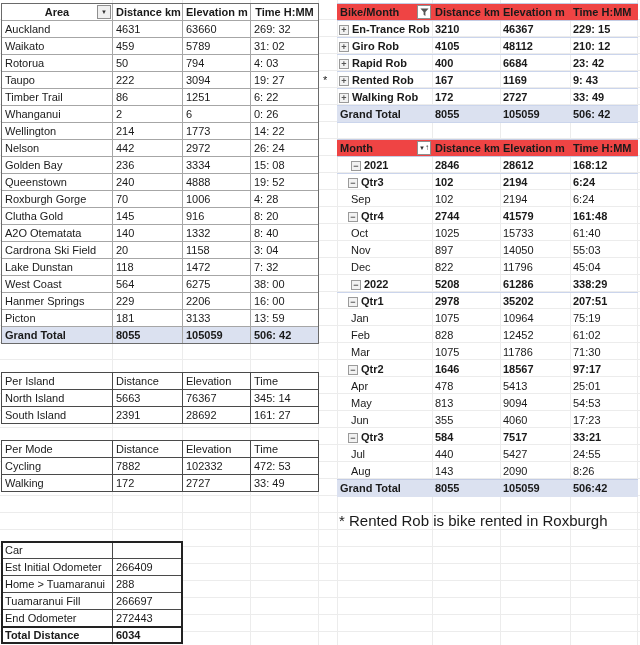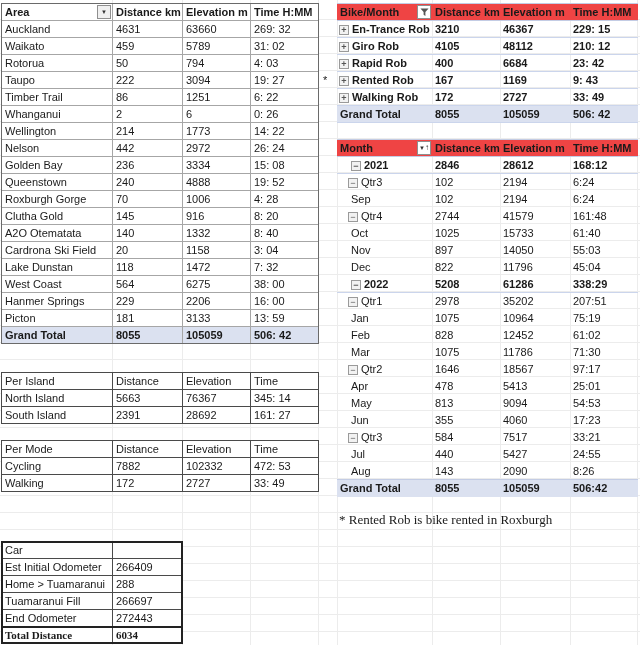--- a/index.html
+++ b/index.html
@@ -17,32 +17,32 @@
   }
   .vl { position:absolute; top:0; bottom:0; width:1px; background:#ECECEC; }
 
   table.tbl { position:absolute; border-collapse:collapse; table-layout:fixed; font-size:11px; }
   .tbl td, .tbl th { height:17px; padding:0 3px; white-space:nowrap; overflow:hidden; font-weight:normal; text-align:left; vertical-align:middle; }
   .num { text-align:right; }
 
   
   .area { left:1px; top:3px; width:317px; outline:1px solid #6A6A6A; outline-offset:-1px; }
   .area td, .area th { border:1px solid #A6A6A6; background:#fff; }
-  .area thead th { font-weight:bold; }
+  .area thead th { font-weight:bold;text-align:center; }
   .area tr.total td { font-weight:bold; background:#DBE1F0; }
 
   
   .pivot thead th { background:#ef4444; font-weight:bold; border-top:1px solid #C3CCE4; border-bottom:1px solid #C3CCE4; }
   .pivot tr.total td { background:#DBE1F0; font-weight:bold; border-top:1px solid #C3CCE4; }
   .bike { left:337px; top:3px; width:301px; }
   .bike tbody td { border-bottom:1px solid #CBD5EC; font-weight:bold; }
   .month { left:337px; top:139px; width:301px; }
   .month td.lbl { padding-left:14px; }
   .month tr.year td { font-weight:bold; border-bottom:1px solid #CBD5EC; }
-  .month tr.qtr td { font-weight:normal;margin-top:12px; }
+  .month tr.qtr td { font-weight:bold;margin-top:12px; }
   .month tr.qtr td.lbl { padding-left:11px; }
   .month tr.mon td.lbl { }
 
   
   .box {
     display:inline-block; width:10px; height:10px; border:1px solid #9A9A9A; background:#F2F2F2;
     color:#555; font-size:9px; line-height:8px; text-align:center; margin-right:3px; vertical-align:0px;
   }
   .bike td.lbl { padding-left:2px; }
 
@@ -55,24 +55,24 @@
   }
   .fbtn.white { background:#fff; }
   .caret { font-size:6px; line-height:6px; }
   .uparrow { font-size:8px; line-height:8px; }
 
   
   .plain td, .plain th { border:1px solid #4A4A4A; background:#fff; }
   .island { left:1px; top:372px; width:317px; }
   .mode { left:1px; top:440px; width:317px; }
   .car { left:1px; top:541px; width:181px; outline:2px solid #222; outline-offset:-2px; }
-  .car tr.total td { border-top:2px solid #222; font-weight:bold;font-family:Liberation Serif, serif; }
+  .car tr.total td { border-top:2px solid #222; font-weight:bold; }
 
   .asterisk { position:absolute; left:323px; top:74px; font-size:11px; }
-  .note { position:absolute; left:339px; top:512px; font-size:13px;font-family:Liberation Serif, serif; }
+  .note { position:absolute; left:339px; top:512px; font-size:15px; }
 </style>
 </head>
 <body>
 
 <div class="sheet">
 
   <div class="hgrid"></div>
   <div class="vl" style="left:112px"></div>
   <div class="vl" style="left:182px"></div>
   <div class="vl" style="left:250px"></div>

